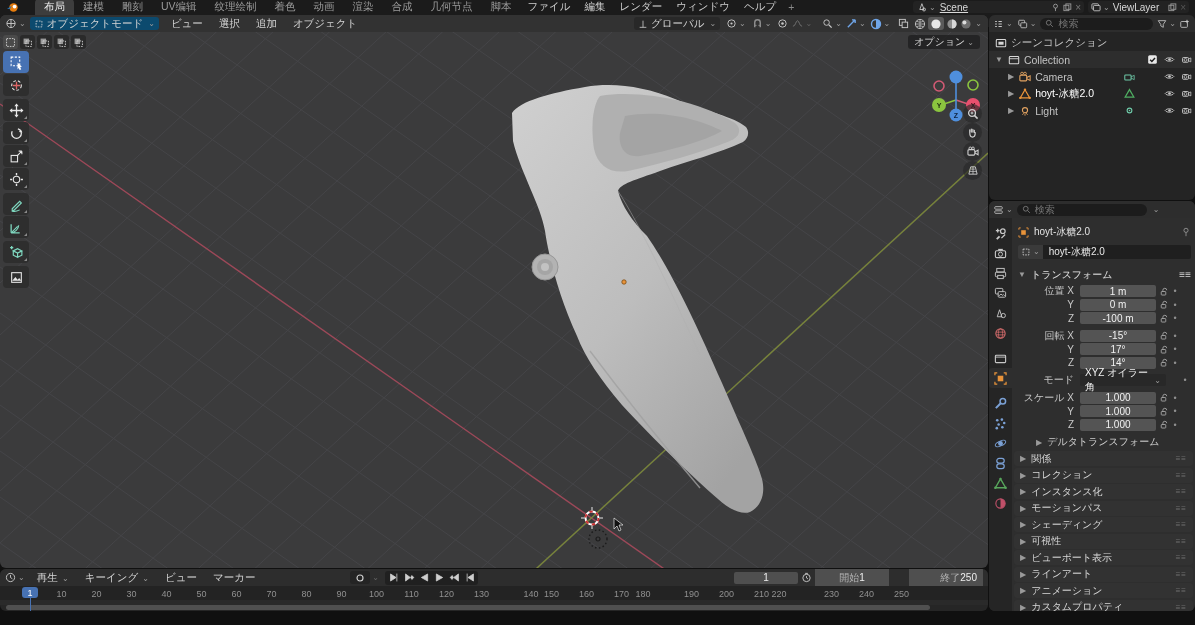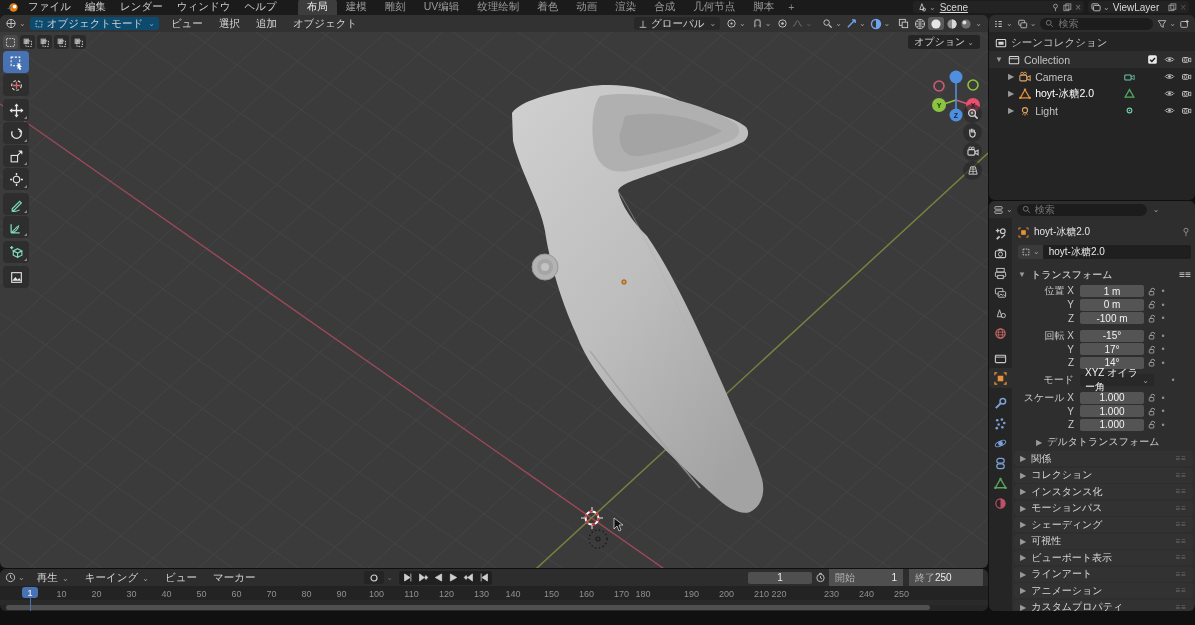--- a/index.html
+++ b/index.html
@@ -37,21 +37,21 @@
   
   #properties{left:989px;top:201px;width:206px;height:410px;background:#2e2e2e;}
   #properties .hdr{height:17px;background:#2d2d2d;}
   #prop-tabs{position:absolute;left:0;top:17px;width:23px;bottom:0;background:#252525;}
   .ptab{width:23px;height:20px;display:flex;align-items:center;justify-content:center;}
   .ptab.active{background:#2e2e2e;border-radius:3px 0 0 3px;}
   #prop-body{position:absolute;left:23px;top:17px;right:0;bottom:0;font-size:10px;}
   .fld{background:#545454;border-radius:2px;height:12px;display:flex;align-items:center;justify-content:center;color:#f2f2f2;font-size:10px;}
   .trow{display:flex;align-items:center;height:12.5px;margin-bottom:1px;}
   .trow .lbl{width:62px;text-align:right;padding-right:6px;color:#c9c9c9;white-space:nowrap;}
-  .trow .fld{width:64px;}
+  .trow .fld{width:76px;}
   .trow .lock{width:14px;display:flex;justify-content:center;}
   .trow .dot{width:10px;display:flex;justify-content:center;color:#8f8f8f;font-size:9px;}
   .panel-row{display:flex;align-items:center;height:15px;background:#323232;border-radius:3px;margin:1.5px 2px;padding:0 6px;font-size:10px;color:#d8d8d8;}
   .panel-row .grip{margin-left:auto;color:#6e6e6e;font-size:8px;letter-spacing:1px;}
   .carr{color:#9a9a9a;font-size:8px;margin-right:5px;}
   
   #timeline{left:0;top:569px;width:988px;height:42px;background:#262626;}
   #timeline .hdr{height:17px;background:#2d2d2d;}
   .tick{position:absolute;top:3px;font-size:9px;color:#909090;transform:translateX(-50%);}
   .transport{display:flex;align-items:center;gap:1px;background:#202020;border-radius:3px;padding:1px 2px;}
@@ -64,39 +64,39 @@
 <body>
 
 <div id="topbar">
   <span class="abs" style="position:static;margin:0 2px 0 6px">
     <svg width="13" height="11" viewBox="0 0 13 11">
         <circle cx="7.5" cy="5.5" r="4.2" fill="#e87d0d"></circle>
         <circle cx="8.6" cy="4.6" r="1.9" fill="#fff"></circle>
         <path d="M1 7 L6 3.5 L4 7 Z" fill="#2d71a8"></path>
       </svg>
   </span>
-  <div class="row" id="top-menus">
-      <span class="menu-item">ファイル</span>
-      <span class="menu-item">編集</span>
-      <span class="menu-item">レンダー</span>
-      <span class="menu-item">ウィンドウ</span>
-      <span class="menu-item">ヘルプ</span>
-    </div>
   <div class="row" id="workspace-tabs" style="margin-left:14px">
       <span class="wtab active">布局</span>
       <span class="wtab">建模</span>
       <span class="wtab">雕刻</span>
       <span class="wtab">UV编辑</span>
       <span class="wtab">纹理绘制</span>
       <span class="wtab">着色</span>
       <span class="wtab">动画</span>
       <span class="wtab">渲染</span>
       <span class="wtab">合成</span>
       <span class="wtab">几何节点</span>
       <span class="wtab">脚本</span>
+    </div>
+  <div class="row" id="top-menus">
+      <span class="menu-item">ファイル</span>
+      <span class="menu-item">編集</span>
+      <span class="menu-item">レンダー</span>
+      <span class="menu-item">ウィンドウ</span>
+      <span class="menu-item">ヘルプ</span>
     </div>
   <span class="wtab" style="color:#8a8a8a;padding:1px 5px;">+</span>
   <div style="flex:1"></div>
   <div class="idblock" style="width:165px;">
     <svg width="11" height="10" viewBox="0 0 12 12">
         <path d="M4 9 L6.5 2 L9 9 Z" fill="none" stroke="#cfcfcf"></path>
         <circle cx="9" cy="9" r="1.8" fill="none" stroke="#cfcfcf"></circle>
       </svg>
     <span class="chev">⌄</span>
     <span style="flex:1;padding-left:4px;text-decoration:underline;">Scene</span>
@@ -1017,44 +1017,44 @@
         </div>
       </div>
     <div style="width:250px"></div>
     <span class="tl-field" style="width:64px">1</span>
     <span class="btn" style="margin:0 3px">
       <svg width="11" height="11" viewBox="0 0 12 12">
           <circle cx="6" cy="6.5" r="4" fill="none" stroke="#c8c8c8"></circle>
           <path d="M6,4.5 V6.5 L7.6,7.6 M4.5,1.5 h3" fill="none" stroke="#c8c8c8"></path>
         </svg>
     </span>
-    <span class="tl-field" style="width:62px;justify-content:space-between;padding:16px 6px">
+    <span class="tl-field" style="width:62px;justify-content:center;padding:16px 6px">
       <span style="color:#b5b5b5">開始</span>
         <span>1</span>
     </span>
-    <span class="tl-field" style="width:62px;justify-content:flex-start;padding:5px 6px;margin:0 5px 0 6px">
+    <span class="tl-field" style="width:62px;justify-content:flex-end;padding:5px 6px;margin:0 5px 0 20px">
       <span style="color:#b5b5b5">終了</span>
         <span>250</span>
     </span>
   </div>
   <div class="abs" style="left:0;top:17px;width:988px;height:14px;background:#232323" id="tl-ruler">
       <span class="tick" style="left: 61.5px;">10</span>
       <span class="tick" style="left: 96.5px;">20</span>
       <span class="tick" style="left: 131.5px;">30</span>
       <span class="tick" style="left: 166.5px;">40</span>
       <span class="tick" style="left: 201.5px;">50</span>
       <span class="tick" style="left: 236.5px;">60</span>
       <span class="tick" style="left: 271.5px;">70</span>
       <span class="tick" style="left: 306.5px;">80</span>
       <span class="tick" style="left: 341.5px;">90</span>
       <span class="tick" style="left: 376.5px;">100</span>
       <span class="tick" style="left: 411.5px;">110</span>
       <span class="tick" style="left: 446.5px;">120</span>
       <span class="tick" style="left: 481.5px;">130</span>
-      <span class="tick" style="left: 513px;">140</span>
+      <span class="tick" style="left: 531px;">140</span>
       <span class="tick" style="left: 551.5px;">150</span>
       <span class="tick" style="left: 586.5px;">160</span>
       <span class="tick" style="left: 621.5px;">170</span>
       <span class="tick" style="left: 643px;">180</span>
       <span class="tick" style="left: 691.5px;">190</span>
       <span class="tick" style="left: 726.5px;">200</span>
       <span class="tick" style="left: 761.5px;">210</span>
       <span class="tick" style="left: 779px;">220</span>
       <span class="tick" style="left: 831.5px;">230</span>
       <span class="tick" style="left: 866.5px;">240</span>

